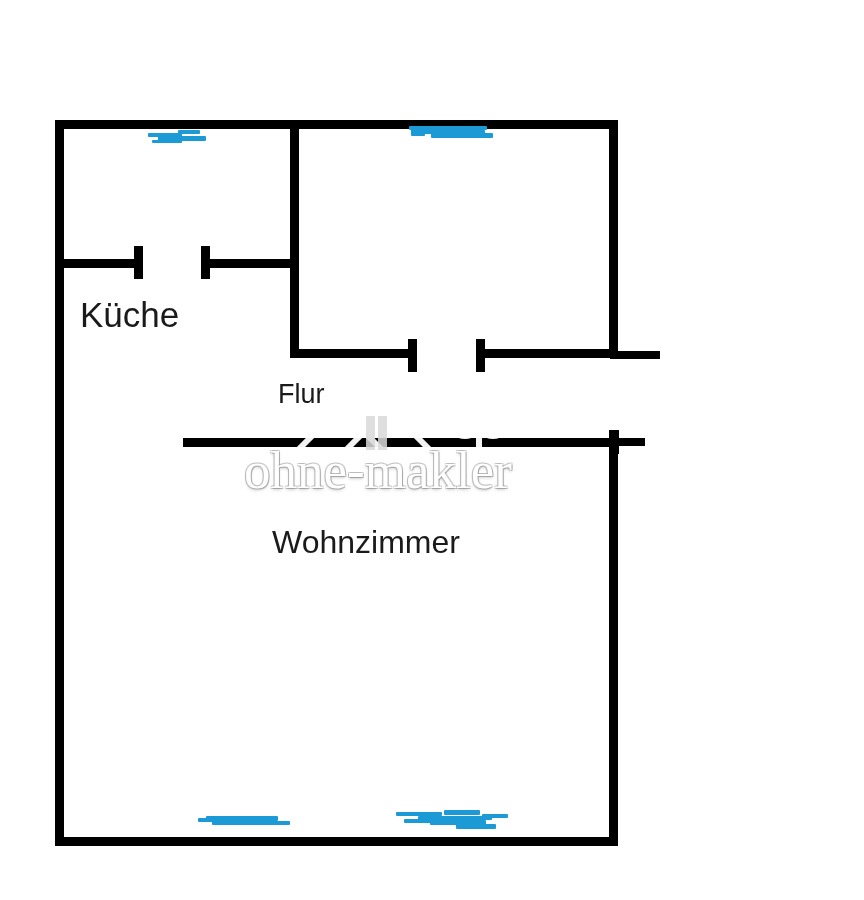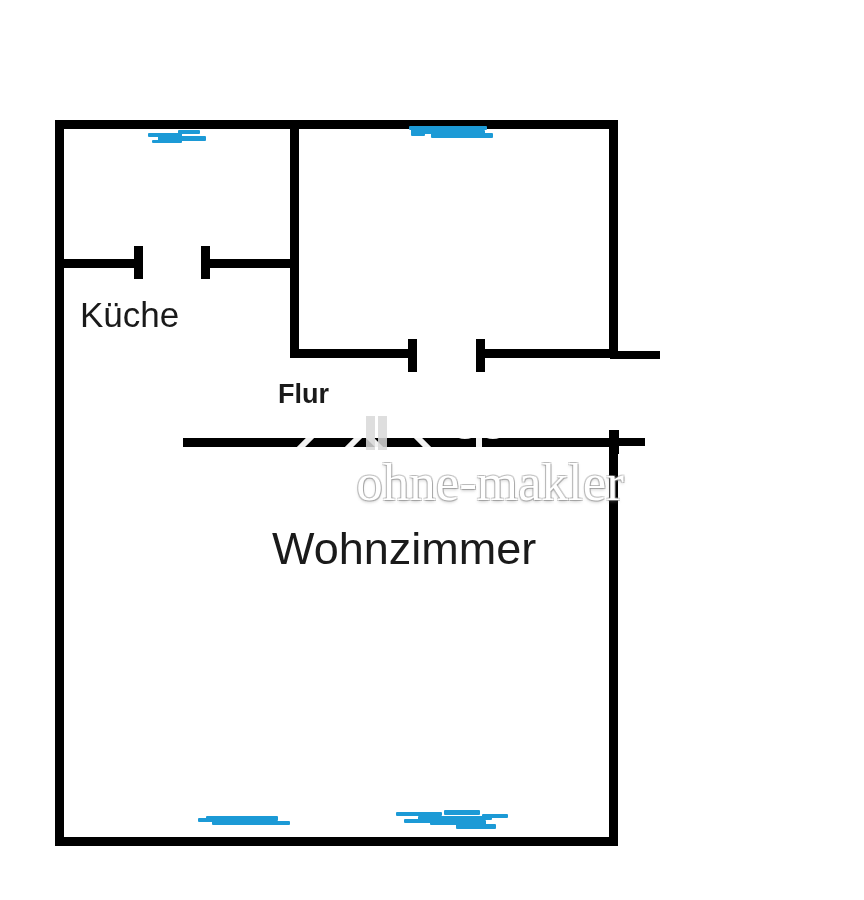--- a/index.html
+++ b/index.html
@@ -34,22 +34,22 @@
   .room-label {
     position: absolute;
     color: #1a1a1a;
     white-space: nowrap;
     line-height: 1;
     font-family: "Liberation Sans", sans-serif;
   }
   .label-bad       { left: 72px;  top: 162px; font-size: 27px; }
   .label-kueche    { left: 80px;  top: 297px; font-size: 35px; }
   .label-schlaf    { left: 308px; top: 237px; font-size: 39px; }
-  .label-flur      { left: 278px; top: 381px; font-size: 27px; font-weight: bold; }
-  .label-wohn      { left: 272px; top: 526px; font-size: 45px; text-align: right; }
+  .label-flur      { left: 278px; top: 381px; font-size: 27px; }
+  .label-wohn      { left: 272px; top: 526px; font-size: 32px; text-align: right; }
   .label-tuer      { left: 639px; top: 388px; font-size: 27px; }
 
   
   .window-mark {
     position: absolute;
     pointer-events: none;
   }
   .window-mark span {
     position: absolute;
     display: block;
@@ -70,23 +70,23 @@
   #watermark .wm-logo {
     position: absolute;
     left: 38px;
     top: 0px;
     width: 260px;
     height: 62px;
   }
   #watermark .wm-text {
     position: absolute;
     left: 0px;
-    top: 54px;
+    top: 42px;
     width: 380px;
-    text-align: right;
+    text-align: left;
     font-family: "Liberation Serif", serif;
     font-size: 53px;
     font-weight: 400;
     color: #ffffff;
     text-shadow:
        1px  1px 0 rgba(140,140,140,0.55),
       -1px  1px 0 rgba(150,150,150,0.40),
        1px -1px 0 rgba(150,150,150,0.40),
       -1px -1px 0 rgba(150,150,150,0.40),
        0px  2px 3px rgba(120,120,120,0.35);

